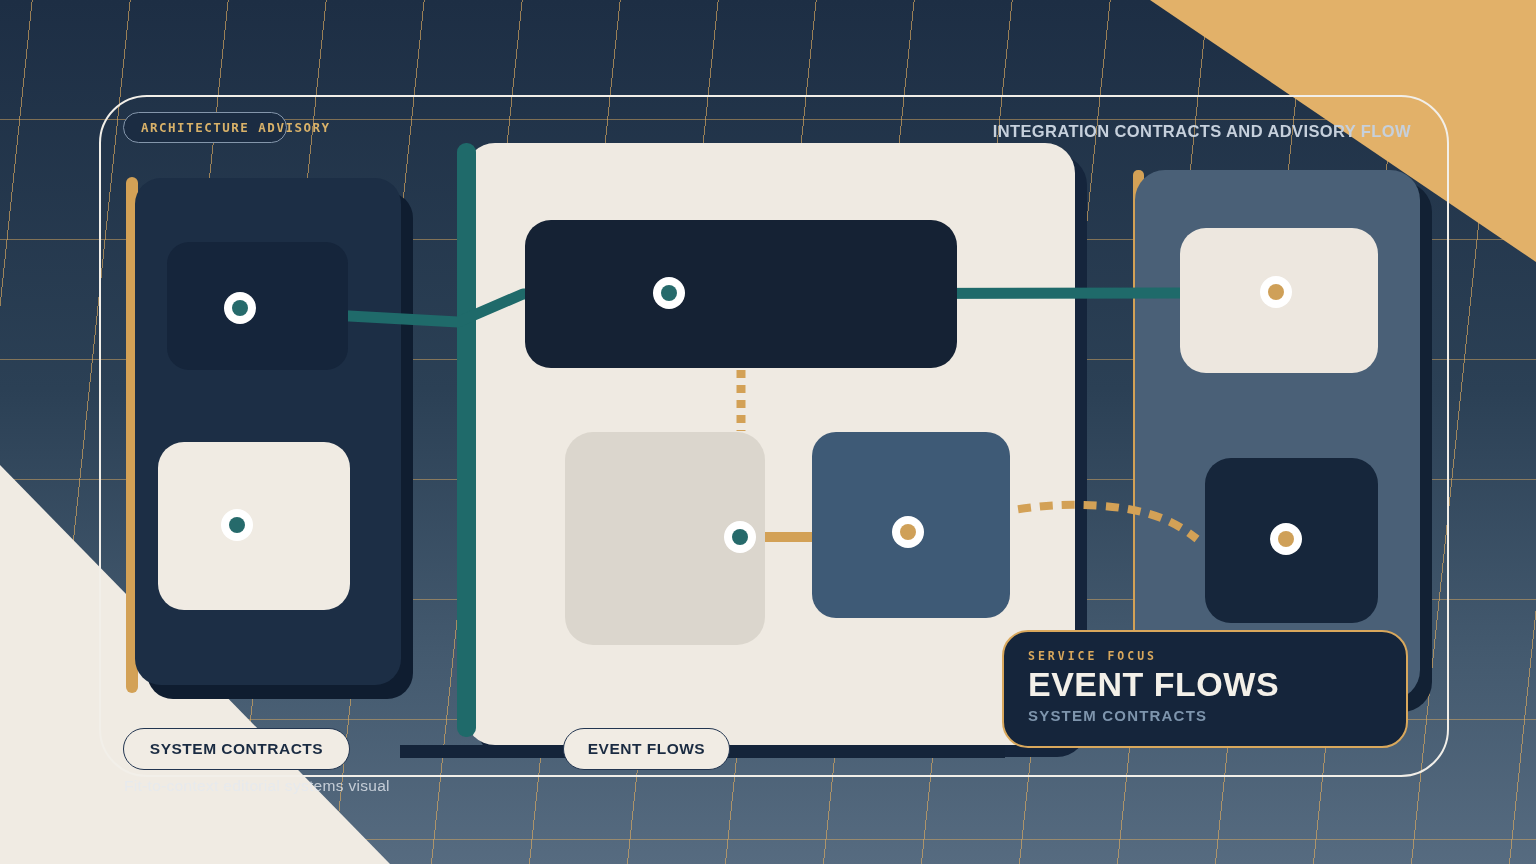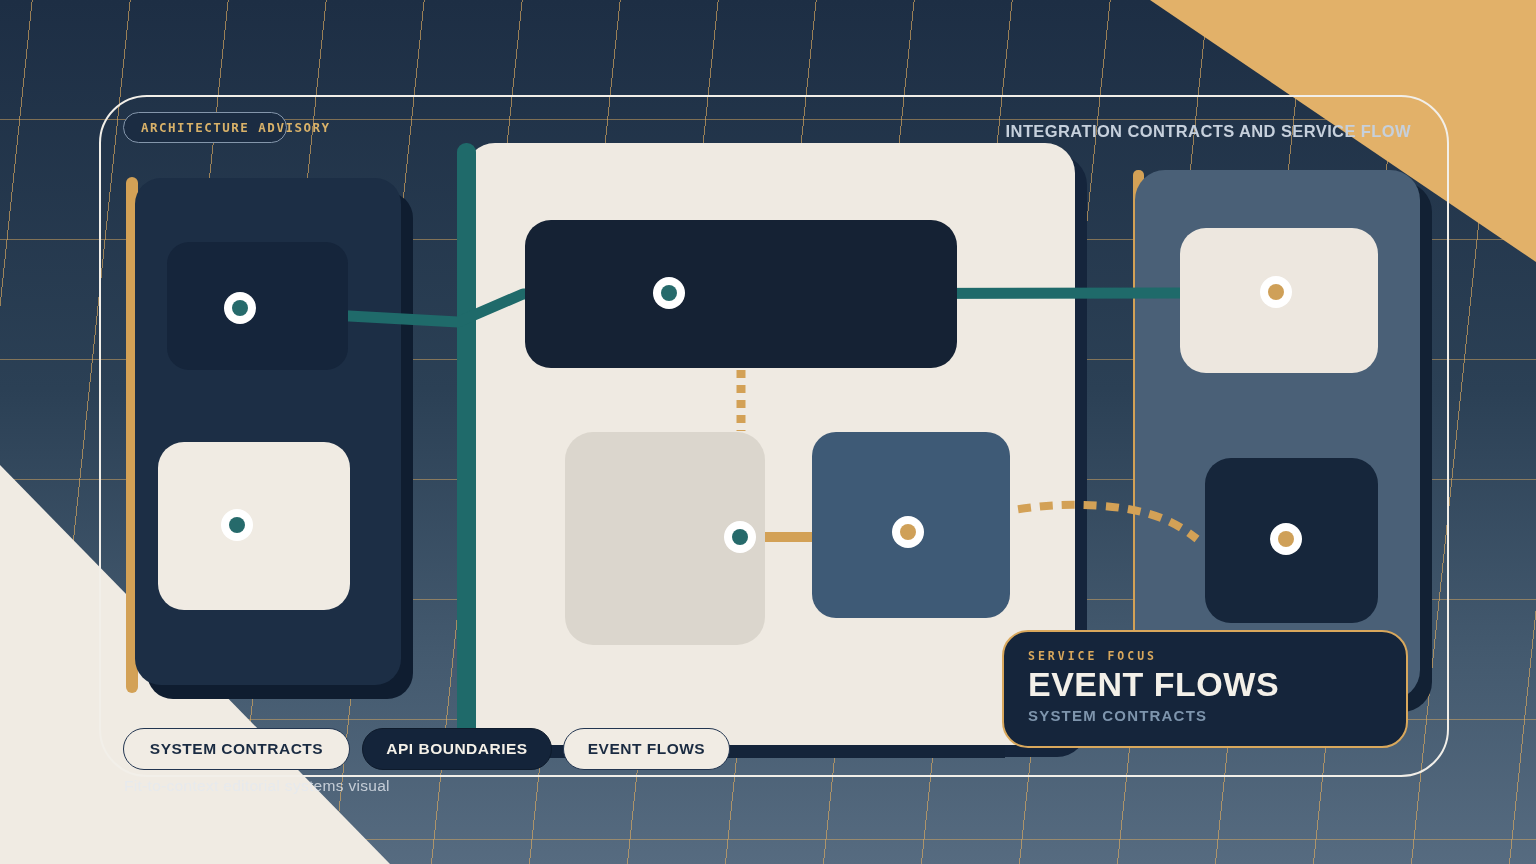--- a/index.html
+++ b/index.html
@@ -97,21 +97,21 @@
   <div class="grid-h"></div>
 
   <div class="tri-gold"></div>
   <div class="tri-cream"></div>
 
   <div class="frame"></div>
 
   <div class="badge">
     <span>ARCHITECTURE ADVISORY</span>
   </div>
-  <div class="kicker-title">INTEGRATION CONTRACTS AND SERVICE FLOW</div>
+  <div class="kicker-title">INTEGRATION CONTRACTS AND ADVISORY FLOW</div>
 
   <div class="goldbar left"></div>
   <div class="goldbar right"></div>
 
   <div class="panel left"></div>
   <div class="panel center"></div>
   <div class="panel right"></div>
   <div class="tealbar"></div>
 
   <svg class="connectors" viewBox="0 0 1536 864">
@@ -152,18 +152,17 @@
     </div>
 
   <div class="focus-card">
     <div class="kicker">SERVICE FOCUS</div>
     <div class="title">EVENT FLOWS</div>
     <div class="subtitle">SYSTEM CONTRACTS</div>
   </div>
 
   <div class="tabstrip"></div>
   <div class="tab cream t1">SYSTEM CONTRACTS</div>
-  <div class="tab navy t2">API BOUNDARIES</div>
   <div class="tab cream t3">EVENT FLOWS</div>
 
   <div class="footer-caption">Fit-to-context editorial systems visual</div>
 
 </div>
 
 </body></html>

